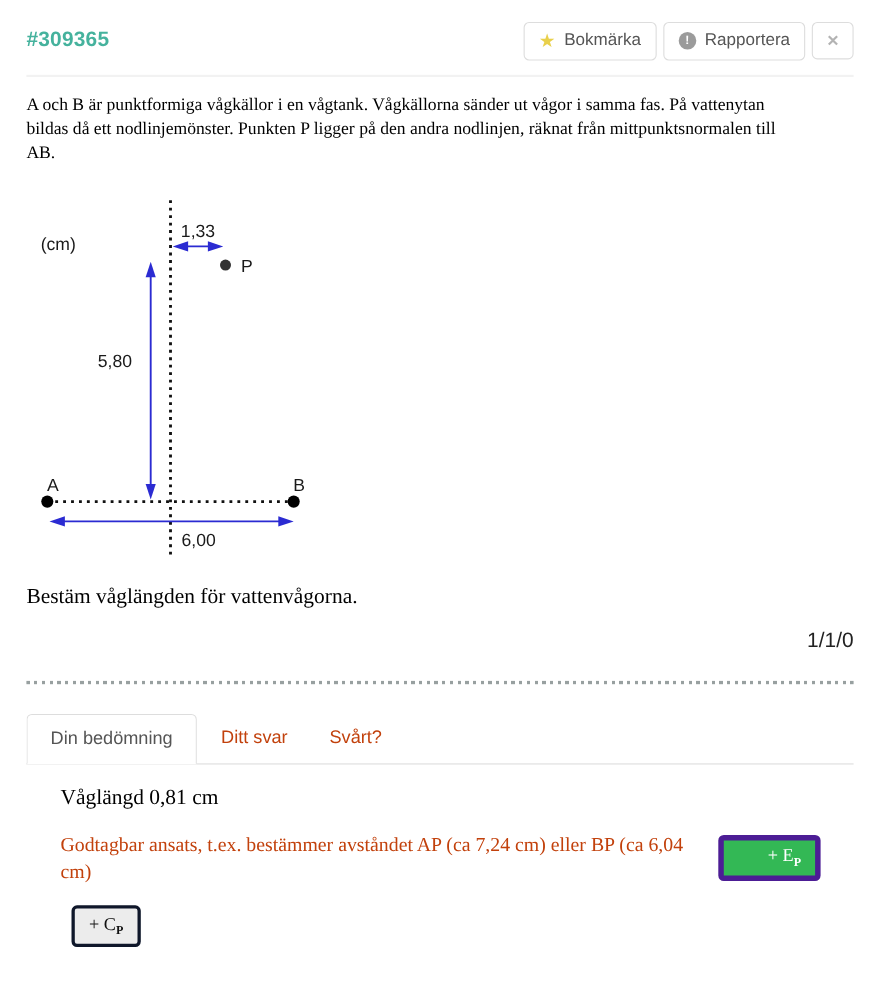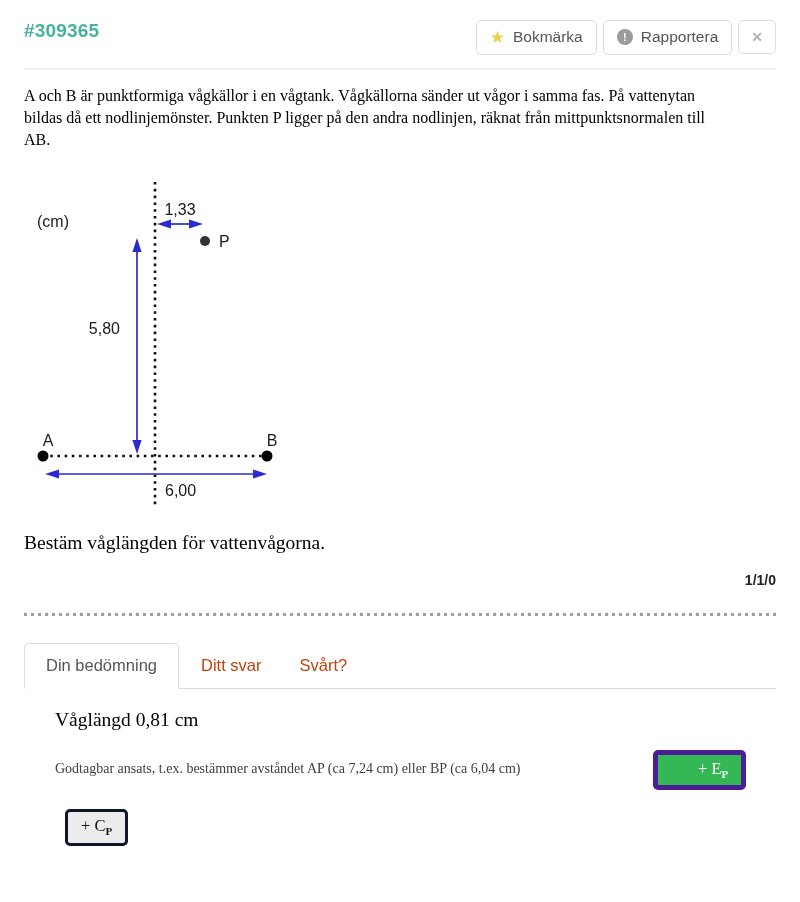--- a/index.html
+++ b/index.html
@@ -5,21 +5,21 @@
   * { box-sizing: border-box; }
   html, body { margin: 0; padding: 0; background: #fff; }
   body {
     width: 800px; height: 902px;
     font-family: "Liberation Sans", sans-serif;
     color: #333; overflow: hidden;
   }
   .page { padding: 20px 24px 0 24px; }
 
   
-  .header { display: flex; justify-content: space-between; }
+  .header { display: flex; justify-content: space-between; align-items: center; }
   .qid { color: #45b29d; font-weight: bold; font-size: 19px; letter-spacing: .2px; }
   .header-actions { display: flex; gap: 6px; align-items: center; }
   .btn {
     display: inline-flex; align-items: center; gap: 8px;
     background: #fff; border: 1px solid #ddd; border-radius: 5px;
     padding: 7px 13px; font-size: 15.5px; color: #555;
     font-family: "Liberation Sans", sans-serif; cursor: pointer; line-height: 1.2;
   }
   .star-icon { color: #e9d04b; font-size: 17px; line-height: 1; }
   .info-icon {
@@ -38,43 +38,43 @@
     color: #000; max-width: 702px; margin: 15px 0 0 0;
   }
   .diagram { margin: 26px 0 0 0; }
   .diagram svg { display: block; }
   .diagram text { font-family: "Liberation Sans", sans-serif; font-size: 16px; fill: #1a1a1a; }
 
   .question-text {
     font-family: "Liberation Serif", serif; font-size: 19.5px; color: #000;
     margin: 20px 0 0 0;
   }
-  .score { text-align: right; font-weight: bold; font-size: 14px; color: #222; margin-top: 18px; }
+  .score { text-align: right; font-weight: normal; font-size: 19px; color: #222; margin-top: 18px; }
 
   .dotted-divider {
     height: 3px; margin: 25px 0 27px 0;
     background-image: repeating-linear-gradient(to right, #98a0a0 0 3px, transparent 3px 7px);
   }
 
   
-  .tabs { display: flex; align-items: flex-end; border-bottom: 1px solid #ddd; }
+  .tabs { display: flex; align-items: center; border-bottom: 1px solid #ddd; }
   .tab { font-size: 16.5px; line-height: 1.2; cursor: pointer; }
   .tab.active {
     border: 1px solid #ddd; border-bottom: 1px solid #fff;
     border-radius: 5px 5px 0 0; margin-bottom: -1px;
     background: #fff; color: #555; padding: 12px 21px;
   }
   .tab.link { color: #c2410c; padding: 12px 16px; margin-left: 6px; }
 
   
   .assessment { padding: 20px 0 0 31px; }
   .answer { font-family: "Liberation Serif", serif; font-size: 19.5px; color: #000; margin: 0; }
   .assess-row { display: flex; align-items: center; margin-top: 19px; }
   .assess-text {
-    font-family: "Liberation Serif", serif; font-size: 14px; color: #404040;
+    font-family: "Liberation Serif", serif; font-size: 18px; color: #c2410c;
     margin: 0; flex: 0 0 588px; line-height: 1.35;
   }
   .badge {
     margin-left: 10px; font-family: "Liberation Serif", serif; font-size: 16.5px;
     padding: 4px 13px; border-radius: 5px; white-space: nowrap; cursor: pointer; line-height: 1.2;
   }
   .badge sub { font-size: 11px; font-weight: bold; }
   .badge-green { background: #33b855; color: #fff; border: 5px solid #4c1d95; padding-left: 40px; }
   .badge-gray { background: #ececec; color: #111; border: 3px solid #0f172a; }
 </style>

